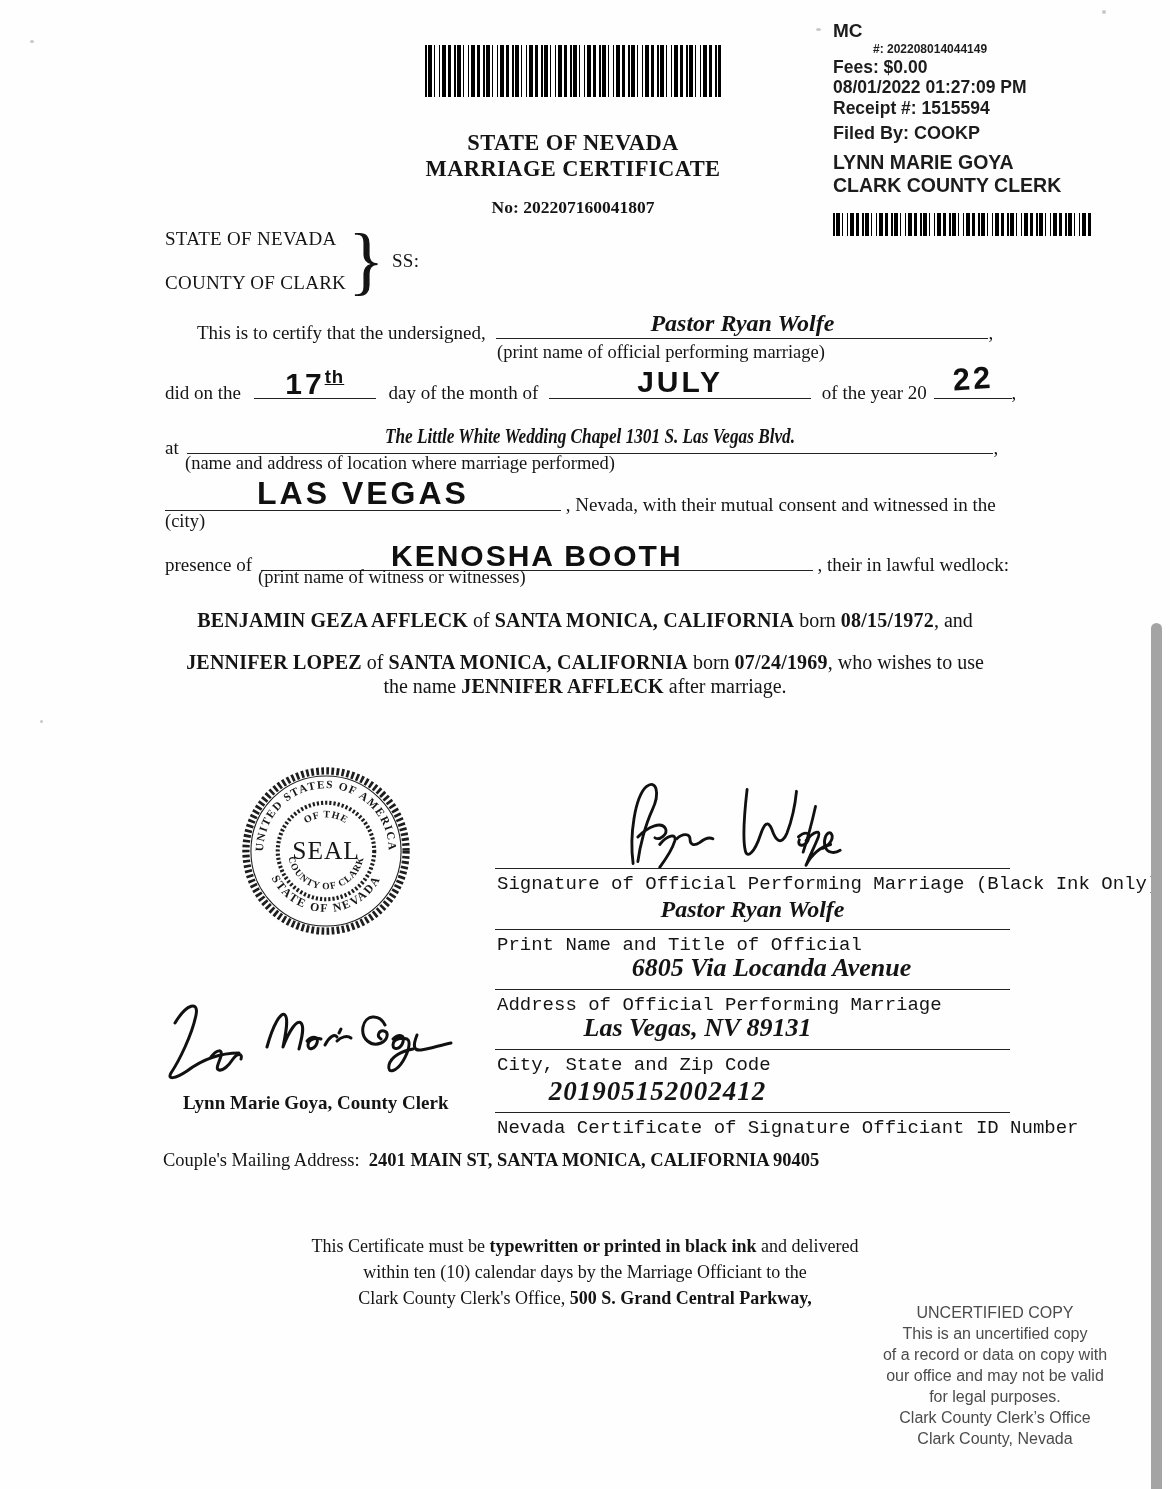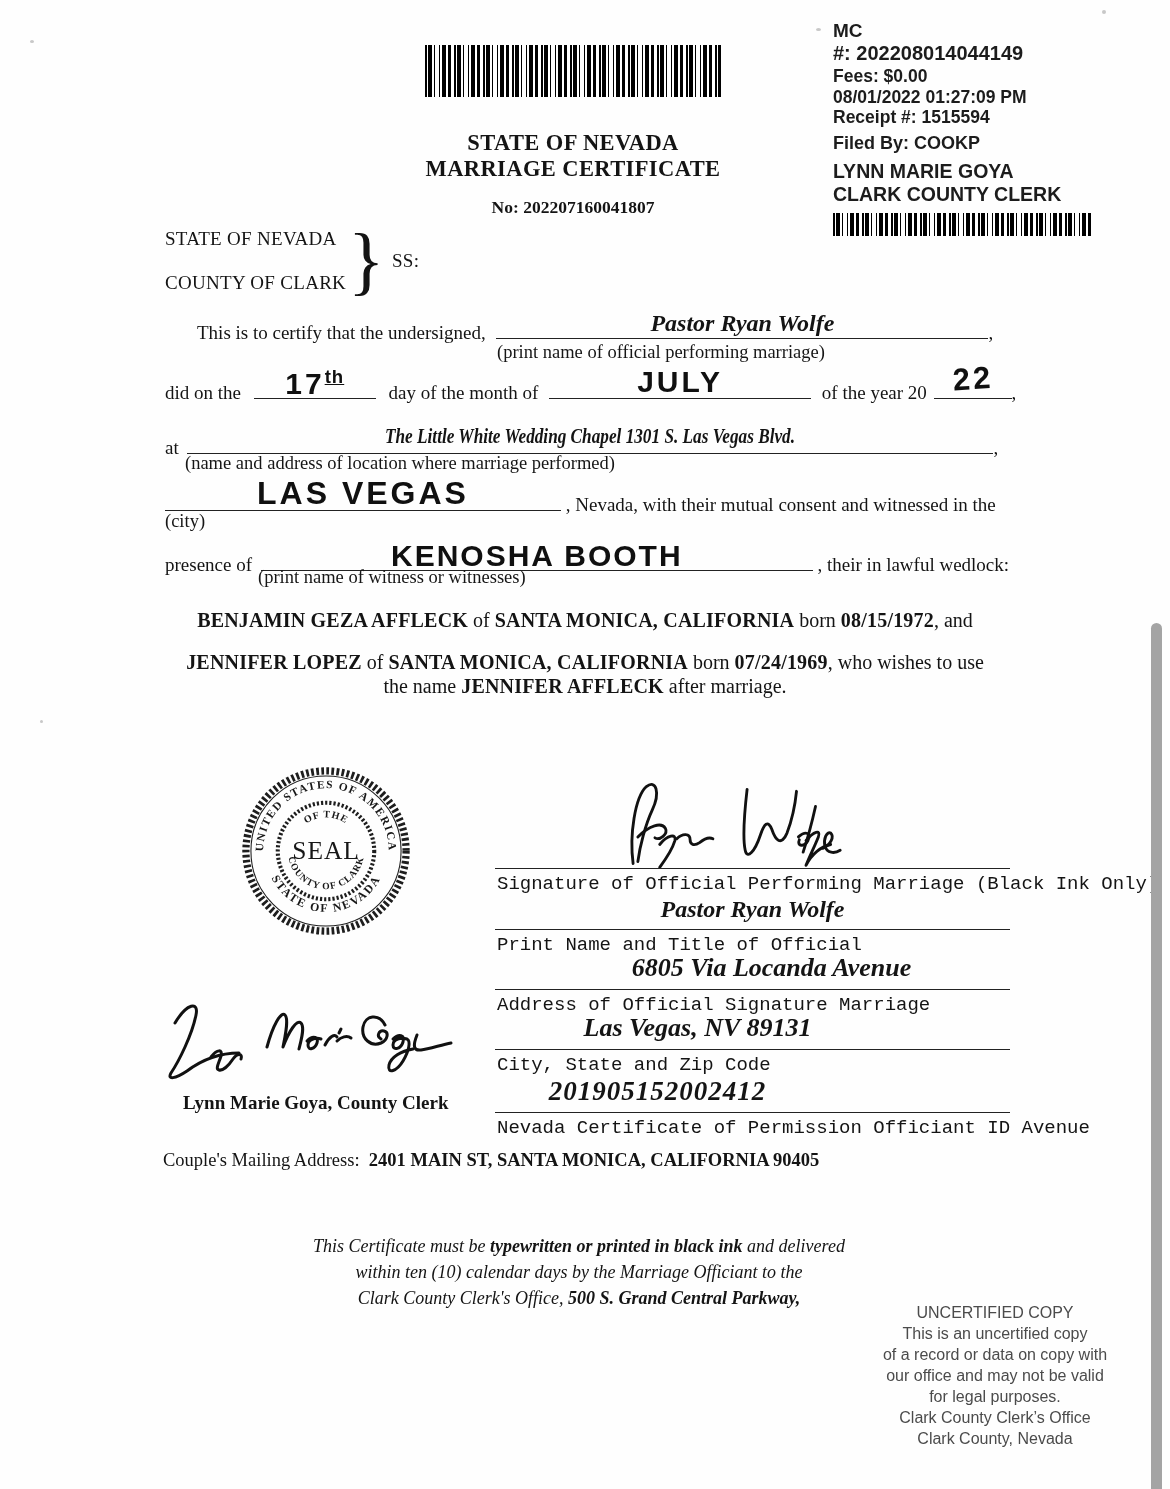--- a/index.html
+++ b/index.html
@@ -6,21 +6,21 @@
   #page{position:relative;width:1170px;height:1489px;background:#fefefe;overflow:hidden;
         font-family:"Liberation Serif",serif;color:#141414;}
   .abs{position:absolute;}
   
   .barcode{background:repeating-linear-gradient(90deg,
     #000 0 2px,#fff 2px 3px,#000 3px 7px,#fff 7px 9px,#000 9px 10px,#fff 10px 14px,
     #000 14px 15px,#fff 15px 17px,#000 17px 21px,#fff 21px 23px,#000 23px 26px,#fff 26px 29px);}
   
   .mc{font-family:"Liberation Sans",sans-serif;font-weight:700;color:#1c1c1c;line-height:1.18;}
   .mc .l0{font-size:19px;}
-  .mc .l1{font-size:20px;}
+  .mc .l1{font-size:12px;margin-left:40px;}
   .mc .l2,.mc .l3,.mc .l4{font-size:17.5px;}
   .mc .l5{font-size:18px;margin-top:5px;}
   .mc .l6{font-size:19.5px;margin-top:6px;}
   .mc .l7{font-size:19.5px;}
   
   .title{font-weight:700;font-size:22.5px;letter-spacing:.4px;text-align:center;line-height:1.15;}
   .certno{font-weight:700;font-size:17.5px;text-align:center;margin-top:15px;}
   
   .jurat-line{font-size:19px;letter-spacing:.3px;}
   .brace{font-size:76px;font-weight:400;line-height:1;}
@@ -183,49 +183,49 @@
 
   <div class="abs sigline" style="left:495px;top:868px;width:515px;"></div>
   <div class="abs siglabel" style="left:497px;top:873px;">Signature of Official Performing Marriage (Black Ink Only)</div>
 
   <div class="abs sigentry typed" style="left:495px;top:896px;width:515px;">Pastor Ryan Wolfe</div>
   <div class="abs sigline" style="left:495px;top:929px;width:515px;"></div>
   <div class="abs siglabel" style="left:497px;top:934px;">Print Name and Title of Official</div>
 
   <div class="abs sigentry typed" style="left:514px;top:953px;width:515px;font-size:26px;">6805 Via Locanda Avenue</div>
   <div class="abs sigline" style="left:495px;top:989px;width:515px;"></div>
-  <div class="abs siglabel" style="left:497px;top:994px;">Address of Official Signature Marriage</div>
+  <div class="abs siglabel" style="left:497px;top:994px;">Address of Official Performing Marriage</div>
 
   <div class="abs sigentry typed" style="left:440px;top:1013px;width:515px;font-size:26px;">Las Vegas, NV 89131</div>
   <div class="abs sigline" style="left:495px;top:1049px;width:515px;"></div>
   <div class="abs siglabel" style="left:497px;top:1054px;">City, State and Zip Code</div>
 
   <div class="abs sigentry typed" style="left:400px;top:1076px;width:515px;font-size:27px;letter-spacing:1px;">201905152002412</div>
   <div class="abs sigline" style="left:495px;top:1112px;width:515px;"></div>
-  <div class="abs siglabel" style="left:497px;top:1117px;">Nevada Certificate of Permission Officiant ID Avenue</div>
+  <div class="abs siglabel" style="left:497px;top:1117px;">Nevada Certificate of Signature Officiant ID Number</div>
 
   <svg class="abs" style="left:155px;top:995px;" width="300" height="85" viewBox="0 0 300 85" aria-label="Lynn Marie Goya (signature)">
     <g fill="none" stroke="#111" stroke-width="3" stroke-linecap="round" stroke-linejoin="round">
       <path d="M20,28 C32,8 44,6 41,20 C37,40 24,66 16,78 C12,85 20,84 32,76 C48,64 66,58 84,58"></path>
       <path d="M56,62 C62,54 68,54 66,61 C64,68 60,74 64,75 C68,76 74,70 78,64 C82,58 88,58 86,64"></path>
       <path d="M112,52 C118,30 126,16 130,20 C134,24 130,42 128,52 C134,36 142,24 146,28 C150,32 146,46 144,54"></path>
       <path d="M152,46 C158,40 164,42 162,48 C160,54 153,56 153,50 C153,45 160,42 166,44"></path>
       <path d="M170,50 C174,42 180,38 182,42 M184,38 L186,34 M182,46 C186,42 192,40 196,43"></path>
       <path d="M230,30 C224,18 210,20 208,32 C206,44 216,52 226,48 C233,45 234,37 229,36 C224,35 221,41 226,44"></path>
       <path d="M238,44 C244,38 250,40 248,47 C246,54 238,56 238,50 C238,44 246,42 252,44 C256,46 254,56 248,66 C242,76 232,80 234,70 C236,62 246,56 258,54"></path>
       <path d="M262,40 C258,50 258,56 266,55 C274,54 286,50 296,48"></path>
     </g>
   </svg>
   <div class="abs clerk-cap" style="left:183px;top:1092px;">Lynn Marie Goya, County Clerk</div>
 
   <div class="abs mailing" style="left:163px;top:1150px;">
     <span>Couple's Mailing Address:</span>&nbsp;&nbsp;<b>2401 MAIN ST, SANTA MONICA, CALIFORNIA 90405</b>
   </div>
 
-  <div class="abs footer" style="left:229px;top:1233px;width:700px;font-style:italic;">
+  <div class="abs footer" style="left:235px;top:1233px;width:700px;">
     <div><span>This Certificate must be </span><b>typewritten or printed in black ink</b><span> and delivered</span></div>
     <div>within ten (10) calendar days by the Marriage Officiant to the</div>
     <div><span>Clark County Clerk's Office, </span><b>500 S. Grand Central Parkway,</b></div>
   </div>
 
   <div class="abs uncert" style="left:850px;top:1302px;width:290px;">
     <div>UNCERTIFIED COPY</div>
     <div>This is an uncertified copy</div>
     <div>of a record or data on copy with</div>
     <div>our office and may not be valid</div>

